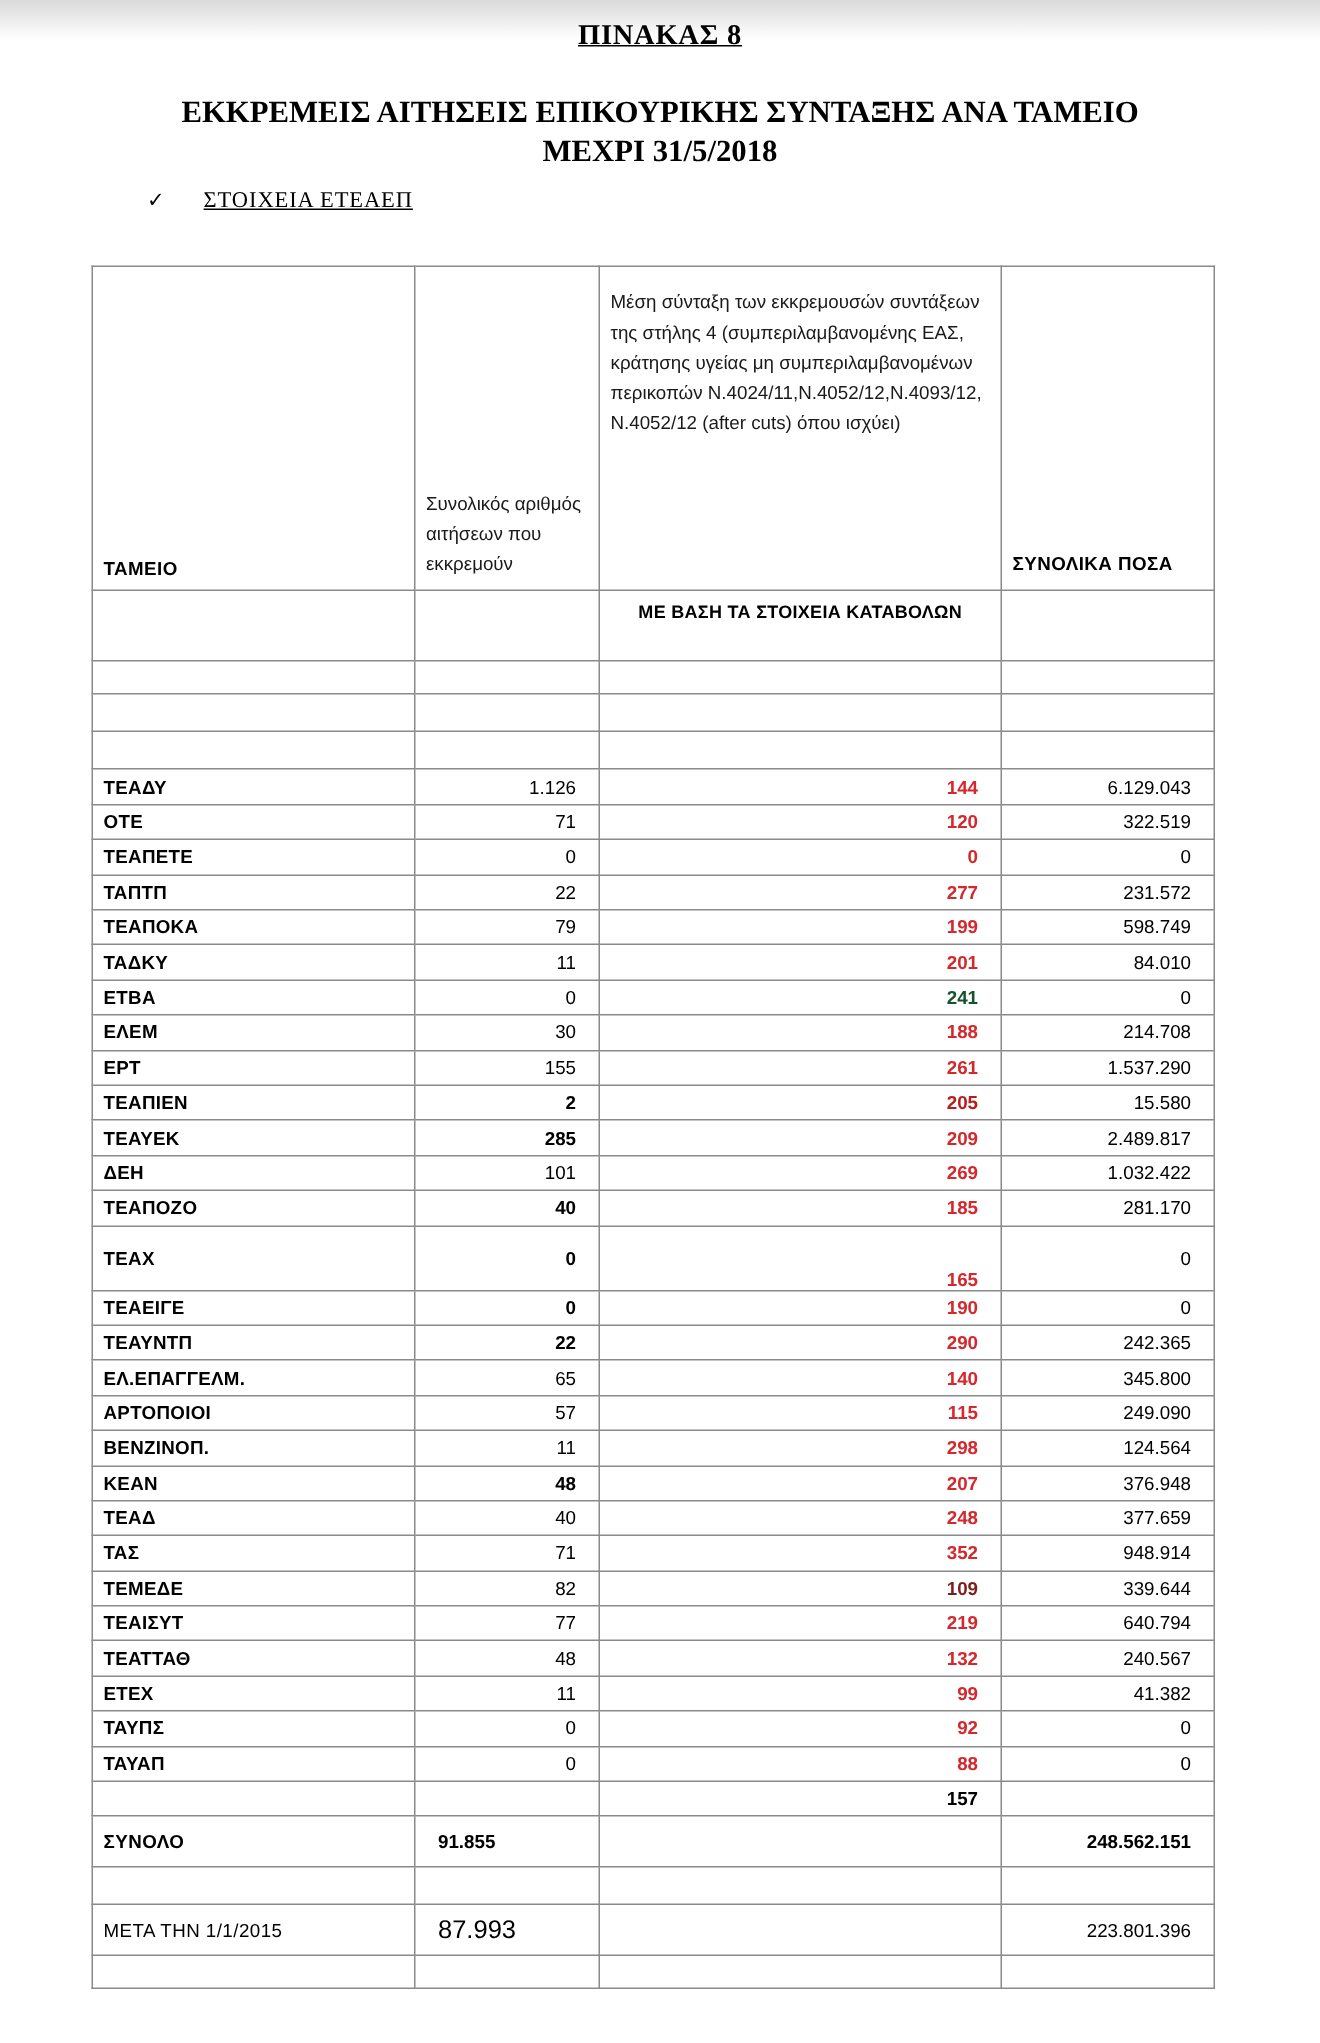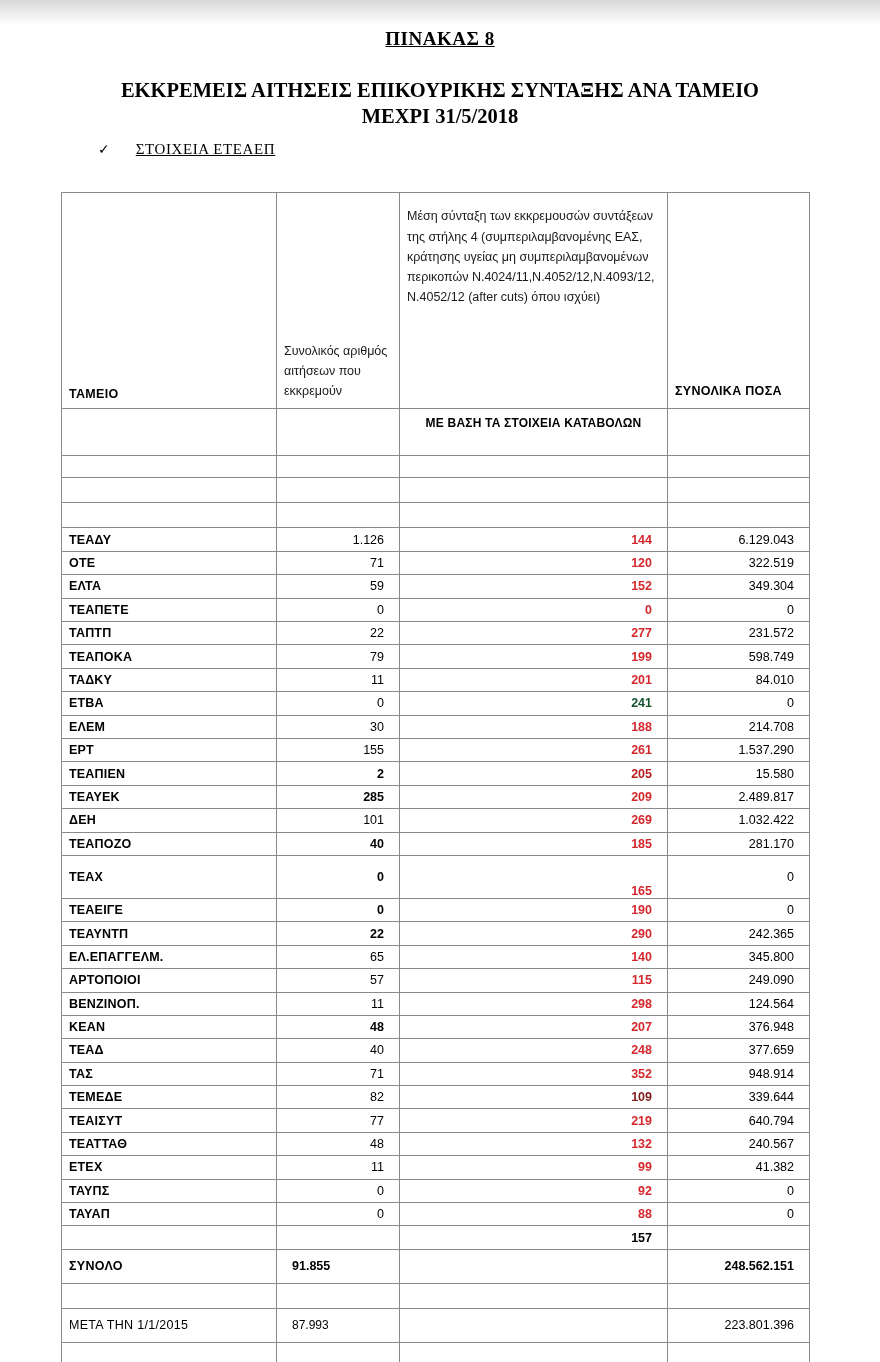--- a/index.html
+++ b/index.html
@@ -37,21 +37,21 @@
   }
 
   
   .doc-title {
     font-family: "Liberation Serif", serif;
     font-weight: bold;
     font-size: 19px;
     text-align: center;
     text-decoration: underline;
     letter-spacing: 0.5px;
-    padding-top: 28px;
+    padding-top: 13px;
   }
 
   .doc-subtitle {
     font-family: "Liberation Serif", serif;
     font-weight: bold;
     font-size: 20.5px;
     text-align: center;
     line-height: 1.28;
     margin-top: 27px;
     padding: 0 36px;
@@ -182,21 +182,21 @@
   }
 
   
   tr.total-row td { height: 34px; vertical-align: middle; }
   .cell-total-label { font-weight: bold; font-size: 12.5px; letter-spacing: 0.3px; }
   .cell-total-count { font-weight: bold; font-size: 12.5px; text-align: left; padding-left: 8px; }
   .cell-total-sum { font-weight: bold; font-size: 12.5px; text-align: right; padding-right: 8px; }
 
   tr.after-row td { height: 34px; vertical-align: middle; }
   .cell-after-label { font-size: 12.5px; letter-spacing: 0.3px; }
-  .cell-after-count { font-size: 12px; text-align: left; padding-left: 8px; }
+  .cell-after-count { font-size: 17px; text-align: left; padding-left: 8px; }
   .cell-after-sum { font-size: 12.5px; text-align: right; padding-right: 8px; }
 
   tr.sum157-row td { height: 23.4px; vertical-align: middle; }
   .cell-157 { text-align: right; font-weight: bold; font-size: 12.5px; padding-right: 8px; }
 </style>
 </head>
 <body>
 
 <div class="page-top-shade"></div>
 
@@ -285,32 +285,20 @@
               <div class="cell-count">71</div>
             </td>
             <td>
               <div class="cell-avg" style="color: rgb(212, 40, 45);">120</div>
             </td>
             <td>
               <div class="cell-total">322.519</div>
             </td>
           </tr>
           <tr class="data-row">
-            <td><span class="cell-fund">ΕΛΤΑ</span></td>
-            <td>
-              <div class="cell-count">59</div>
-            </td>
-            <td>
-              <div class="cell-avg" style="color: rgb(212, 40, 45);">152</div>
-            </td>
-            <td>
-              <div class="cell-total">349.304</div>
-            </td>
-          </tr>
-          <tr class="data-row">
             <td><span class="cell-fund">ΤΕΑΠΕΤΕ</span></td>
             <td>
               <div class="cell-count">0</div>
             </td>
             <td>
               <div class="cell-avg" style="color: rgb(212, 40, 45);">0</div>
             </td>
             <td>
               <div class="cell-total">0</div>
             </td>

